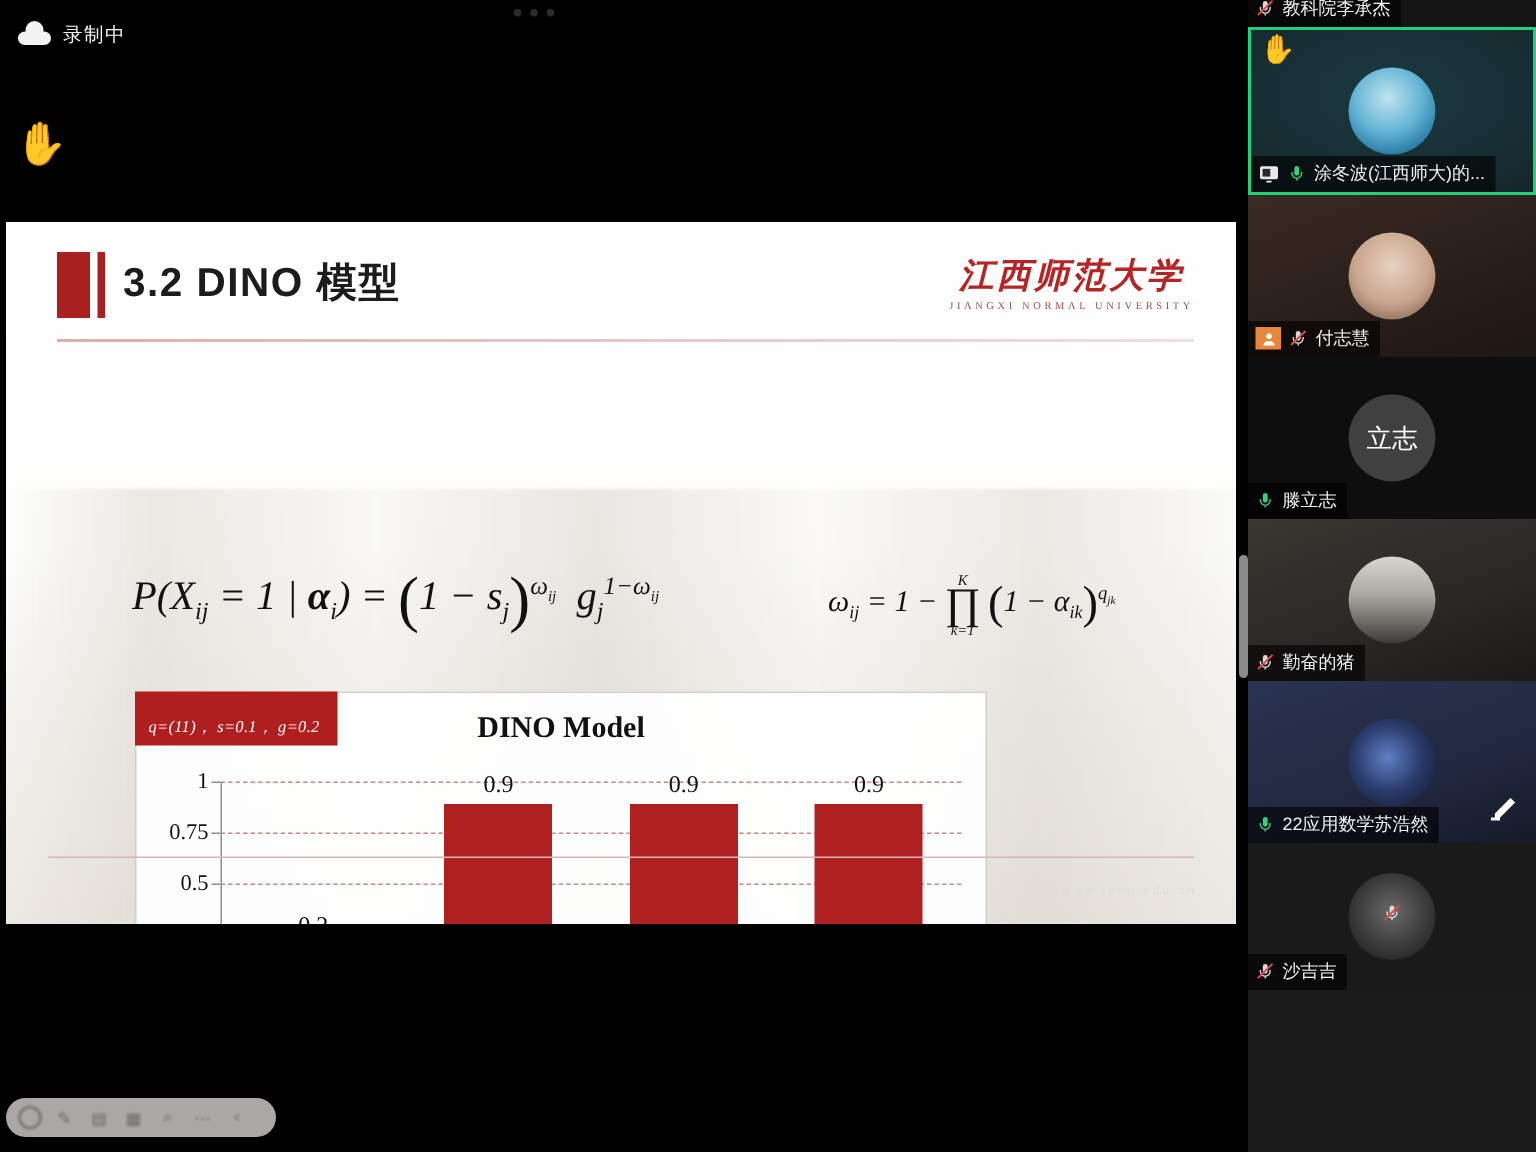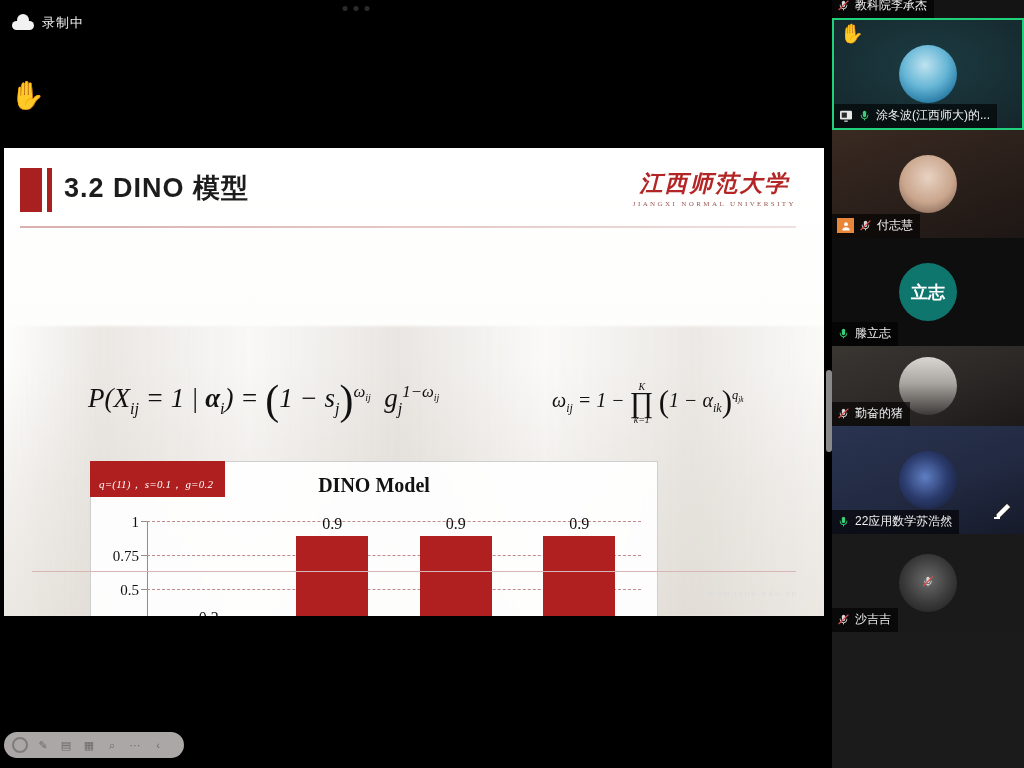--- a/index.html
+++ b/index.html
@@ -33,21 +33,21 @@
         linear-gradient(180deg,#ffffff 0%, #fdfdfc 46%, #f3f1ee 72%, #ece8e3 100%);
   }
   #slide .bgphoto { position:absolute; left:0; bottom:0; width:100%; height:62%;
       background:
         linear-gradient(90deg, rgba(224,220,214,.0) 0%, rgba(214,208,200,.55) 12%,
                        rgba(232,228,222,.25) 30%, rgba(206,200,192,.5) 48%,
                        rgba(236,232,226,.2) 66%, rgba(212,206,198,.5) 84%,
                        rgba(230,226,220,.15) 100%);
       filter:blur(1px); opacity:.85; }
 
-  #slide-head { position:absolute; left:16px; top:16px; right:28px; height:64px; }
+  #slide-head { position:absolute; left:34px; top:16px; right:28px; height:64px; }
   .head-mark { position:absolute; left:0; top:4px; width:22px; height:44px; background:#a82020; }
   .head-mark2 { position:absolute; left:27px; top:4px; width:5px; height:44px; background:#a82020; }
   .head-title { position:absolute; left:44px; top:6px; font-size:27px; font-weight:bold;
                 color:#1c1c1c; letter-spacing:1px; }
   .head-title .cn { font-weight:bold; }
   .head-rule { position:absolute; left:0; right:0; top:62px; height:2px;
                background:linear-gradient(90deg,#d9b0b0,#e7cccc 60%,#efe0e0); }
 
   .logo { position:absolute; right:0; top:4px; text-align:center; }
   .logo .cn { font-size:23px; font-weight:bold; color:#b42626; letter-spacing:2px;
@@ -134,22 +134,22 @@
   .bg-t3 { background:linear-gradient(160deg,#3a2a22 0%,#2a1f1a 55%,#1d1715 100%); }
   .bg-t4 { background:linear-gradient(160deg,#4a3a46 0%,#3a2f3c 50%,#241e26 100%); }
   .bg-t5 { background:#0e0e0e; }
   .bg-t6 { background:linear-gradient(160deg,#3a3632 0%,#2b2826 55%,#1c1a19 100%); }
   .bg-t7 { background:linear-gradient(160deg,#2a3350 0%,#222a42 55%,#161a2a 100%); }
   .bg-t8 { background:#1a1a1a; }
 
   .av-globe { background:radial-gradient(circle at 45% 35%, #bfe3ef 0%, #66b6d6 45%, #2c7fa8 75%, #1d5c7e 100%); }
   .av-girl  { background:radial-gradient(circle at 50% 38%, #e8d2c2 0%, #c9a58c 55%, #6d5245 100%); }
   .av-purple{ background:radial-gradient(circle at 50% 40%, #e4dbe8 0%, #b6a3c4 45%, #5d4a6b 100%); }
-  .av-blue  { background:#0f766e; display:flex; align-items:center; justify-content:center;
-              color:#fff; font-size:17px; font-weight:bold; }
+  .av-blue  { background:#404040; display:flex; align-items:center; justify-content:center;
+              color:#fff; font-size:17px; font-weight:normal; }
   .av-bldg  { background:linear-gradient(180deg,#d9d6d1 0%, #a9a5a0 45%, #3c3a38 100%); }
   .av-night { background:radial-gradient(circle at 45% 45%, #5f7fc4 0%, #2a3a6b 50%, #101628 100%); }
   .av-dark  { background:radial-gradient(circle at 50% 45%, #6a6a6a 0%, #3a3a3a 55%, #171717 100%); }
 
   .av-muted-overlay { position:absolute; left:50%; top:50%; transform:translate(-50%,-50%); }
 </style>
 </head>
 <body>
 
 <div id="app">
@@ -301,21 +301,21 @@
         <div class="avatar av-blue">立志</div>
         <div class="namebar">
           <svg class="mic-on" width="13" height="13" viewBox="0 0 16 16">
             <path d="M8 2a2 2 0 0 1 2 2v4a2 2 0 0 1-4 0V4a2 2 0 0 1 2-2z" fill="#3ad07a"></path>
             <path d="M4 7v1a4 4 0 0 0 8 0V7" stroke="#3ad07a" stroke-width="1.2" fill="none"></path>
             <path d="M8 12v2" stroke="#3ad07a" stroke-width="1.2"></path>
           </svg>
           <span>滕立志</span>
         </div>
       </div>
-      <div class="tile" style="height: 80px;">
+      <div class="tile" style="height: 108px;">
         <div class="bg bg-t6"></div>
         <div class="avatar av-bldg"></div>
         <div class="namebar">
           <svg class="mic-muted" width="13" height="13" viewBox="0 0 16 16">
             <path d="M8 2a2 2 0 0 1 2 2v4a2 2 0 0 1-4 0V4a2 2 0 0 1 2-2z" fill="#d8d8d8"></path>
             <path d="M4 7v1a4 4 0 0 0 8 0V7" stroke="#d8d8d8" stroke-width="1.2" fill="none"></path>
             <path d="M8 12v2" stroke="#d8d8d8" stroke-width="1.2"></path>
             <path d="M2 13.5L14 2" stroke="#e04a4a" stroke-width="1.6"></path>
           </svg>
           <span>勤奋的猪</span>

